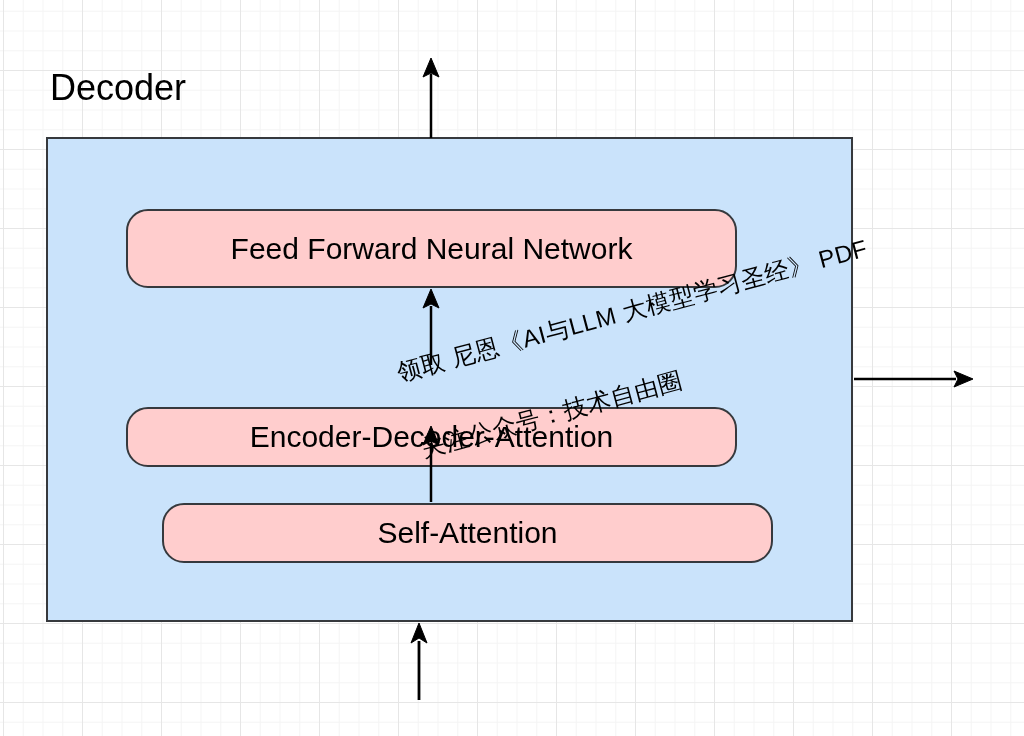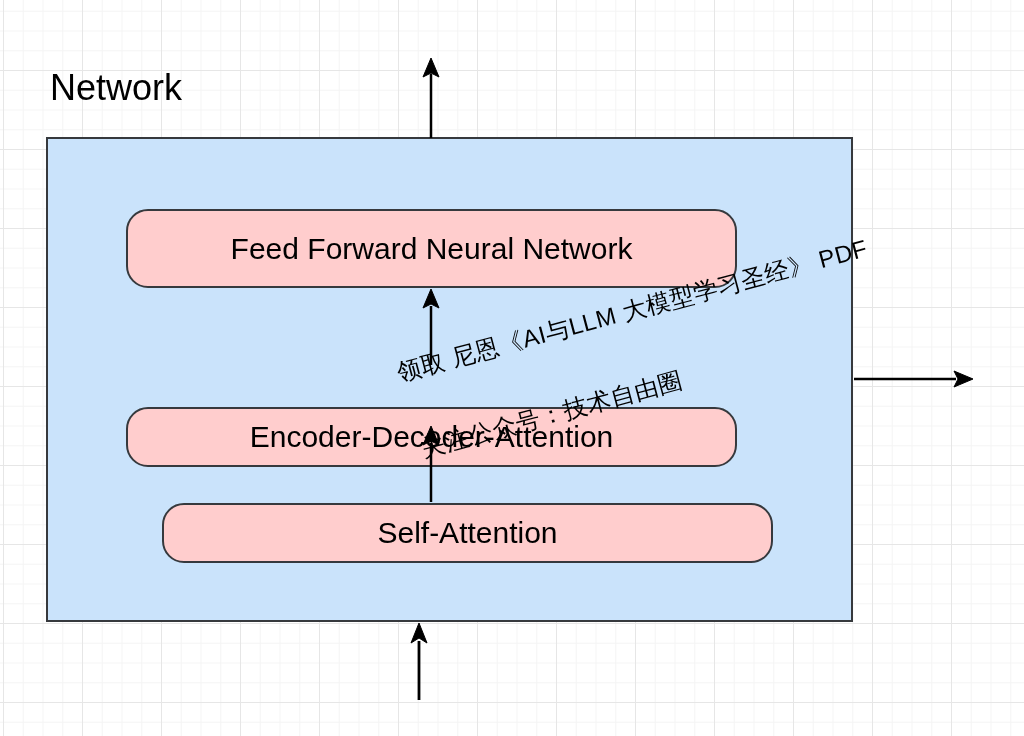--- a/index.html
+++ b/index.html
@@ -78,21 +78,21 @@
     transform-origin: 0 0;
     color: #000000;
     letter-spacing: 0.5px;
   }
   .watermark-line1 { left: 394px; top: 360px; }
   .watermark-line2 { left: 418px; top: 436px; }
 </style>
 </head>
 <body>
 
-<div class="diagram-title">Network</div>
+<div class="diagram-title">Decoder</div>
 
 <div class="decoder-container"></div>
 
 <div class="block block-ffnn">
   <span>Feed Forward Neural Network</span>
 </div>
 
 <div class="block block-eda">
   <span>Encoder-Decoder-Attention</span>
 </div>

